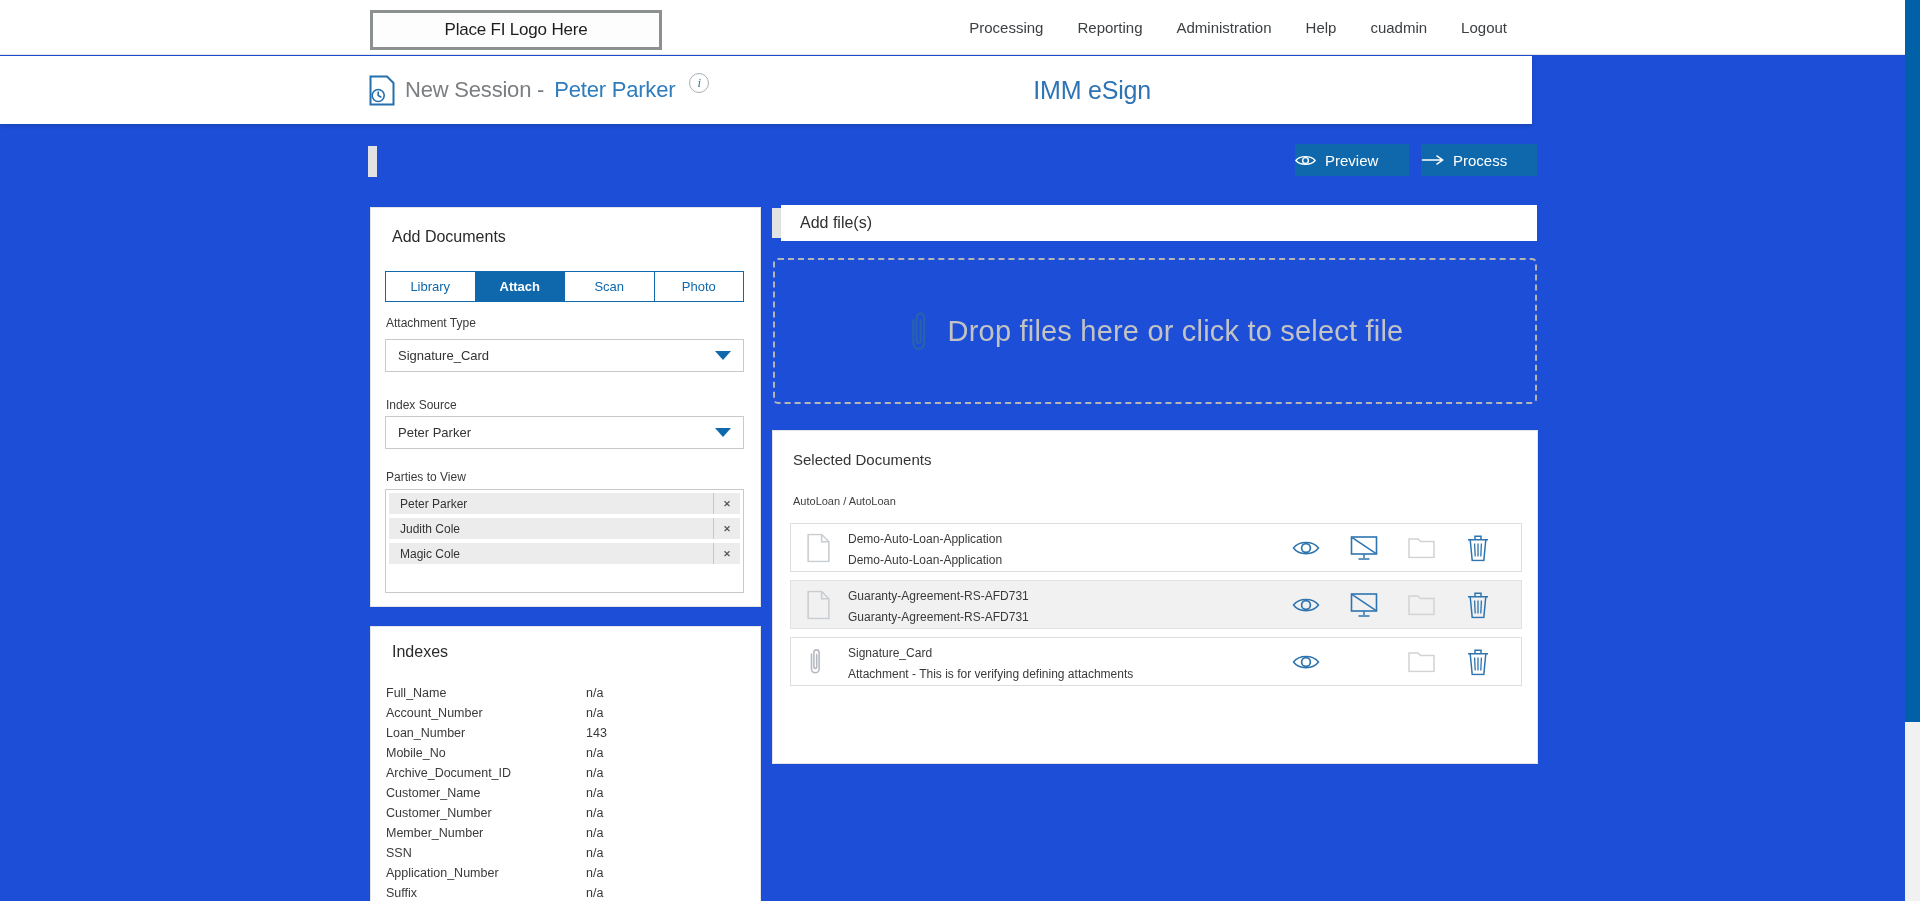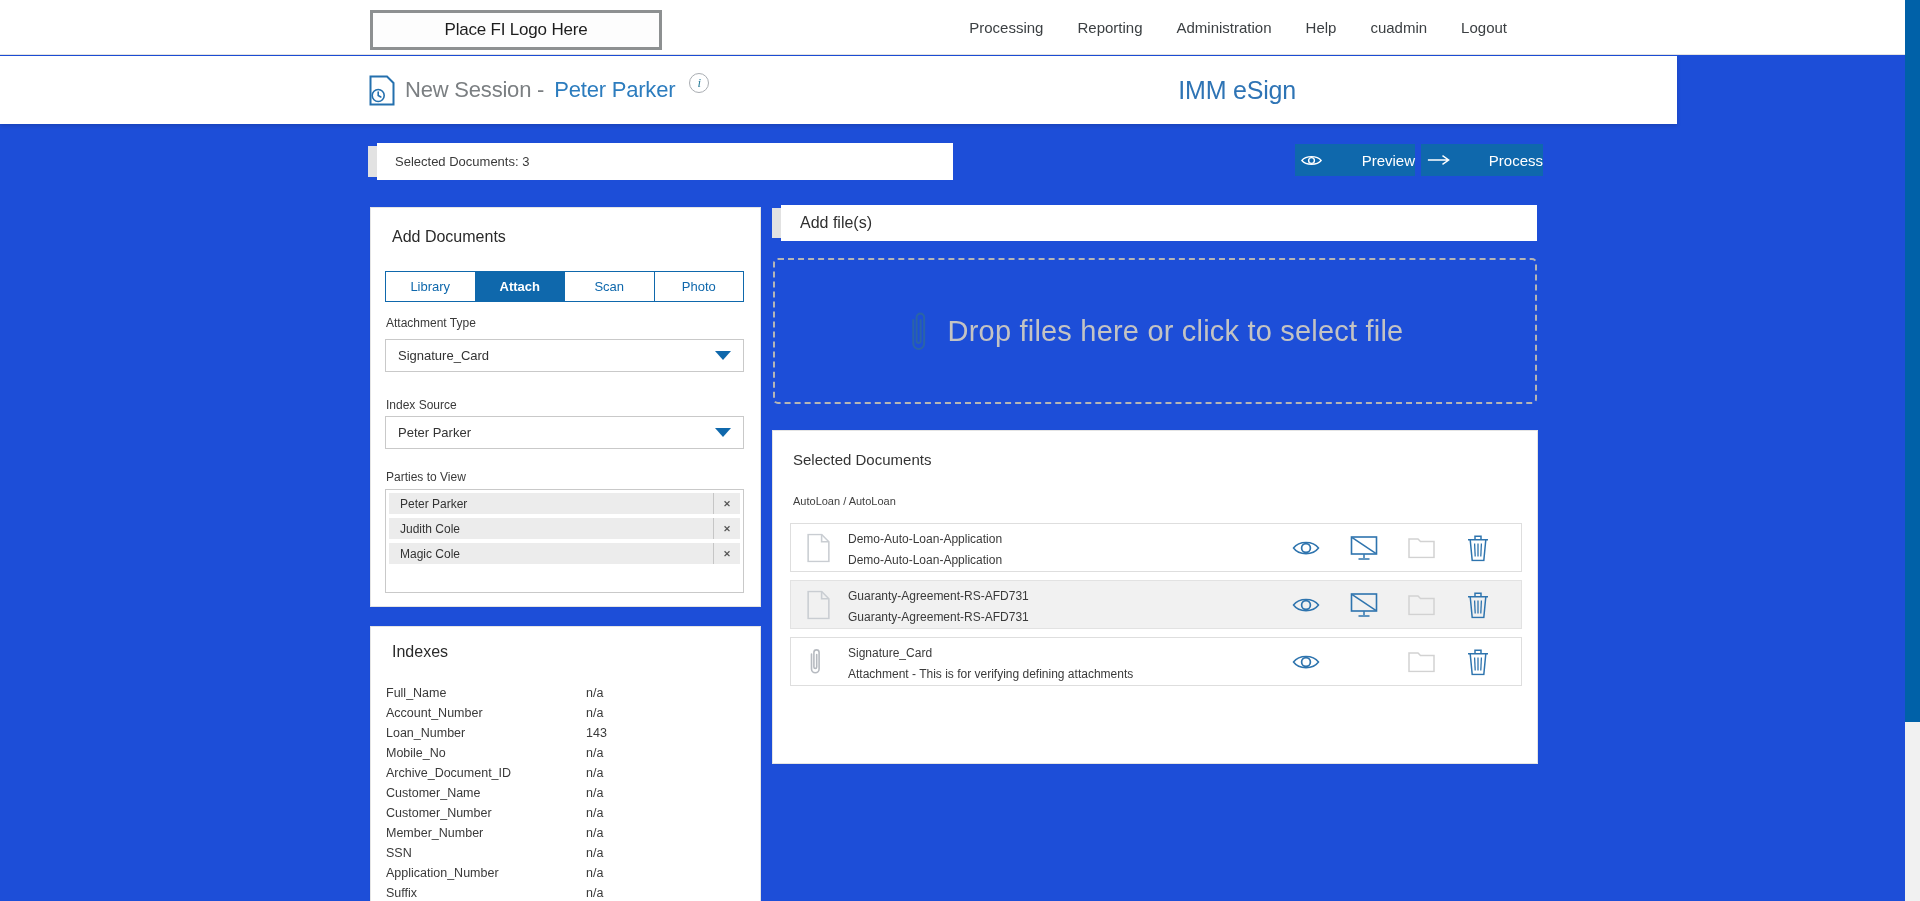--- a/index.html
+++ b/index.html
@@ -7,35 +7,35 @@
           font-family:"Liberation Sans",sans-serif;-webkit-font-smoothing:antialiased;}
 
   
   .topnav{position:absolute;left:0;top:0;width:1905px;height:55px;background:#fff;border-bottom:1px solid #e3e3e3;box-sizing:border-box;}
   .logo-box{position:absolute;left:370px;top:10px;width:292px;height:40px;border:3px solid #8d9091;background:#fdfdfd;
             display:flex;align-items:center;justify-content:center;font-size:17px;color:#1d1d1d;letter-spacing:-0.2px;box-sizing:border-box;}
   .nav-links{position:absolute;right:398px;top:0;height:55px;display:flex;align-items:center;gap:34px;}
   .nav-link{font-size:15px;color:#3c4043;cursor:pointer;white-space:nowrap;text-align:center;}
 
   
-  .header-band{position:absolute;left:0;top:56px;width:1677px;height:68px;background:#fff;box-shadow:0 2px 4px rgba(0,0,0,.14);}
+  .header-band{position:absolute;left:0;top:56px;width:1532px;height:68px;background:#fff;box-shadow:0 2px 4px rgba(0,0,0,.14);}
   .session{position:absolute;left:369px;top:0;height:68px;display:flex;align-items:center;gap:10px;}
   .sess-icon{display:flex;align-items:center;}
   .sess-label{font-size:22px;color:#7b7f82;letter-spacing:-0.2px;}
   .sess-user{font-size:22px;color:#2c7cbe;letter-spacing:-0.2px;cursor:pointer;}
   .info-badge{width:20px;height:20px;border:1px solid #a9adb2;border-radius:50%;display:flex;align-items:center;justify-content:center;
               font-size:13px;color:#2c7d99;font-style:italic;font-family:"Liberation Serif",serif;margin:-14px 0 0 4px;cursor:pointer;box-sizing:border-box;}
   .brand{position:absolute;right:381px;top:50%;transform:translateY(-50%);font-size:25px;color:#2e74b5;letter-spacing:-0.2px;}
 
   
   .sd-accent{position:absolute;left:368px;top:146px;width:9px;height:31px;background:#e2e2e2;}
   .sd-bar{position:absolute;left:377px;top:143px;width:576px;height:37px;background:#fff;font-size:13px;color:#3a3a3a;
           line-height:37px;padding-left:18px;box-sizing:border-box;}
   .btn{position:absolute;top:144px;height:32px;background:#0f68ac;color:#fff;font-size:15px;display:flex;align-items:center;
-       justify-content:space-between;gap:9px;cursor:pointer;padding-left:6px;}
+       justify-content:flex-start;gap:9px;cursor:pointer;}
   .btn-preview{left:1295px;width:114px;}
   .btn-process{left:1421px;width:116px;}
 
   
   .panel{position:absolute;background:#fff;box-shadow:0 0 0 1px #e4e4e4, 0 1px 2px rgba(0,0,0,.06);}
   .panel-add{left:371px;top:208px;width:389px;height:398px;}
   .panel-indexes{left:371px;top:627px;width:389px;height:320px;}
   .panel-docs{left:773px;top:431px;width:764px;height:332px;}
 
   
@@ -116,21 +116,20 @@
         </svg>
       </span>
       <span class="sess-label">New Session -</span>
       <span class="sess-user">Peter Parker</span>
       <span class="info-badge">i</span>
     </div>
     <div class="brand">IMM eSign</div>
   </div>
 
   <div class="sd-accent"></div>
-  <div class="sd-bar">Selected Documents: 3</div>
 
   <div class="btn btn-preview">
     <span style="display:flex;">
       <svg width="21" height="13" viewBox="0 0 24 14">
         <path d="M1 7 C5.5 1.2 18.5 1.2 23 7 C18.5 12.8 5.5 12.8 1 7 Z" fill="none" stroke="#fff" stroke-width="1.5"></path>
         <circle cx="12" cy="7" r="3.3" fill="none" stroke="#fff" stroke-width="1.6"></circle>
       </svg>
     </span>
     <span>Preview</span>
   </div>

